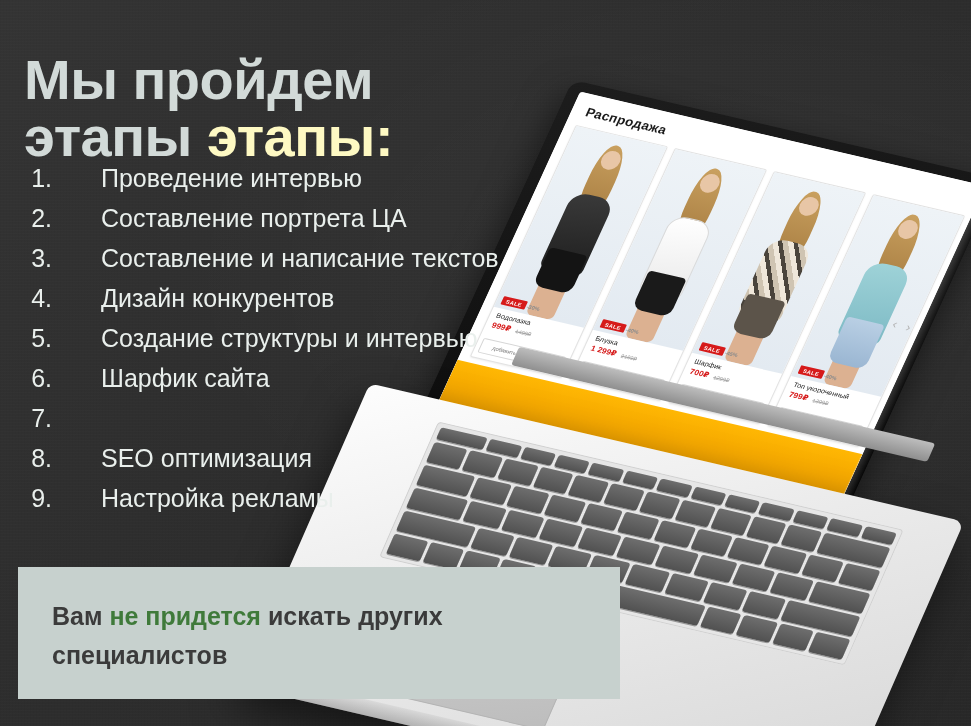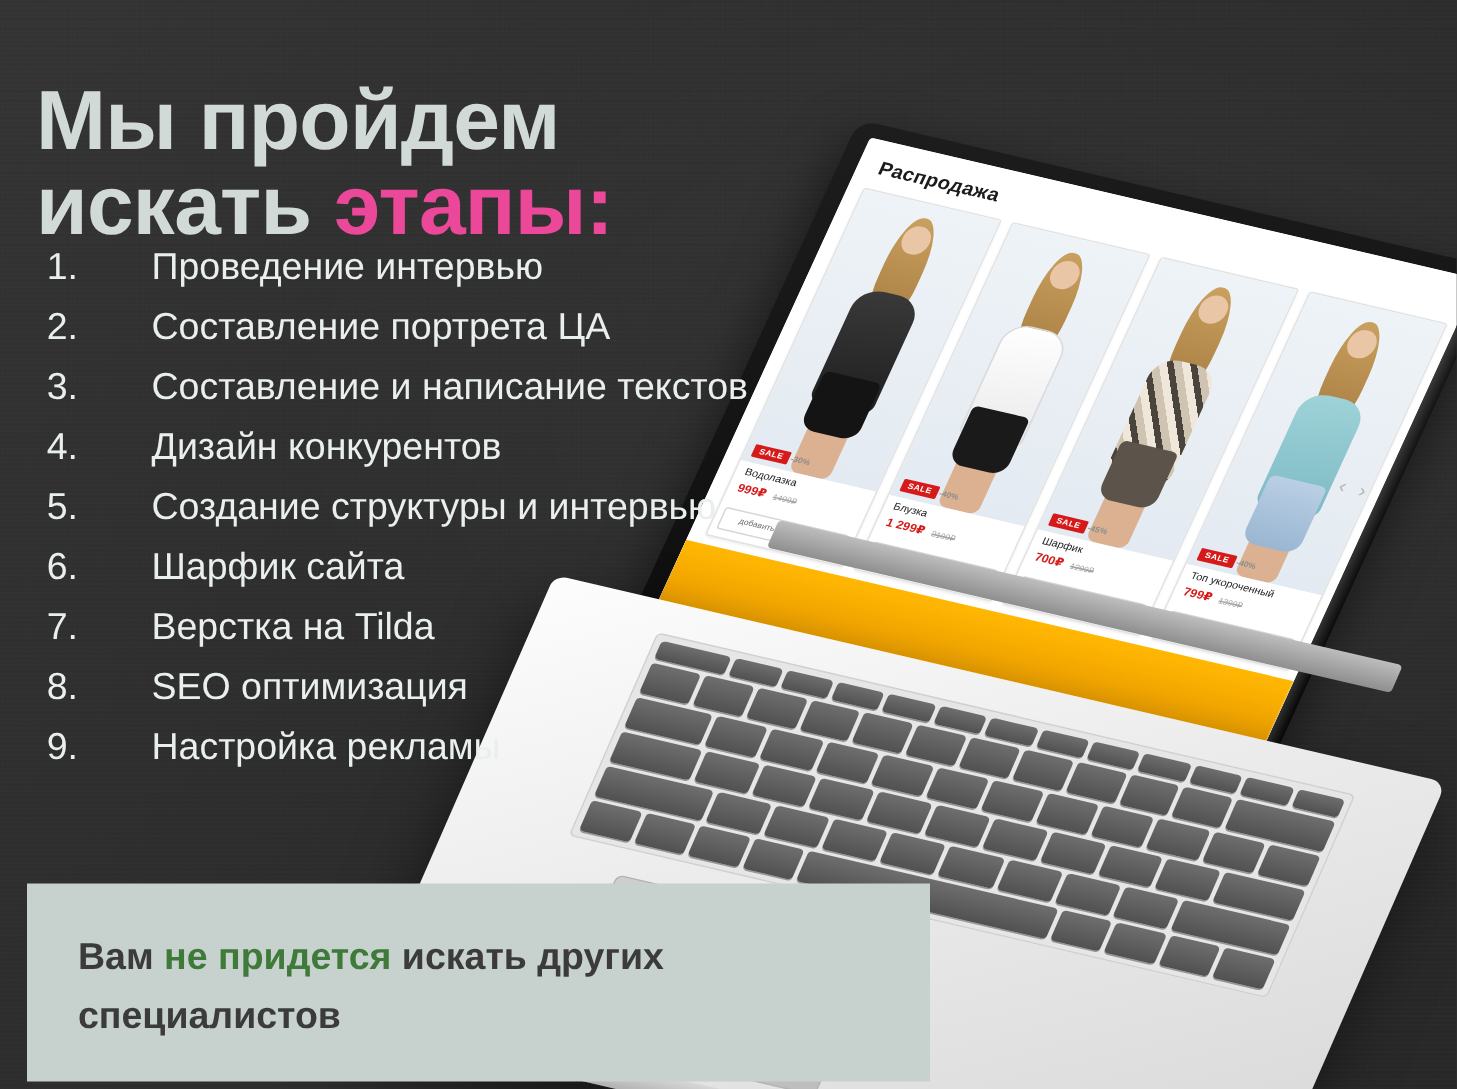--- a/index.html
+++ b/index.html
@@ -23,39 +23,39 @@
       repeating-linear-gradient(0deg,rgba(255,255,255,.013) 0 1px,rgba(0,0,0,0) 1px 3px),
       repeating-linear-gradient(90deg,rgba(0,0,0,.02) 0 1px,rgba(0,0,0,0) 1px 3px);
   }
 
   
   .headline{
     position:absolute;left:24px;top:13px;z-index:6;
     font-size:56px;line-height:1.02;font-weight:bold;
     color:#d2dad8;letter-spacing:-.5px;white-space:nowrap;
   }
-  .headline .accent{color:#ec4899;}
+  .headline .accent{color:#fef9c3;}
 
   .steps{
     position:absolute;left:18px;top:166px;z-index:6;
     margin:0;padding:0;list-style:none;
   }
   .steps li{
     display:flex;align-items:baseline;
     color:#e9efec;font-size:25px;line-height:1;
     margin-bottom:15px;
   }
   .steps li .num{
     display:inline-block;width:34px;text-align:right;
     margin-right:9px;flex:0 0 34px;
   }
   .steps li .txt{white-space:nowrap;margin-left:40px;}
 
   .promo{
-    position:absolute;left:18px;top:589px;width:602px;height:132px;z-index:8;
+    position:absolute;left:18px;top:567px;width:602px;height:132px;z-index:8;
     background:#c7d1ce;
     box-sizing:border-box;
     padding:30px 49px 0 34px;
   }
   .promo p{
     margin:0;color:#3b3b3b;font-size:25px;font-weight:bold;line-height:1.55;
   }
   .promo .accent{color:#3f7a3a;}
 
   
@@ -206,21 +206,21 @@
     border-radius:3px;
   }
 </style>
 </head>
 <body>
 
 <div class="bg-texture"></div>
 
 <h1 class="headline">
   <span>Мы пройдем</span><br>
-  <span>искать </span><span class="accent">этапы:</span>
+  <span>этапы </span><span class="accent">этапы:</span>
 </h1>
 
 <ul class="steps">
   <li>
       <span class="num">1.</span>
       <span class="txt">Проведение интервью</span>
     </li>
   <li>
       <span class="num">2.</span>
       <span class="txt">Составление портрета ЦА</span>
@@ -236,21 +236,20 @@
   <li>
       <span class="num">5.</span>
       <span class="txt">Создание структуры и интервью</span>
     </li>
   <li>
       <span class="num">6.</span>
       <span class="txt">Шарфик сайта</span>
     </li>
   <li>
       <span class="num">7.</span>
-      <span class="txt">Верстка на Tilda</span>
     </li>
   <li>
       <span class="num">8.</span>
       <span class="txt">SEO оптимизация</span>
     </li>
   <li>
       <span class="num">9.</span>
       <span class="txt">Настройка рекламы</span>
     </li>
 </ul>

